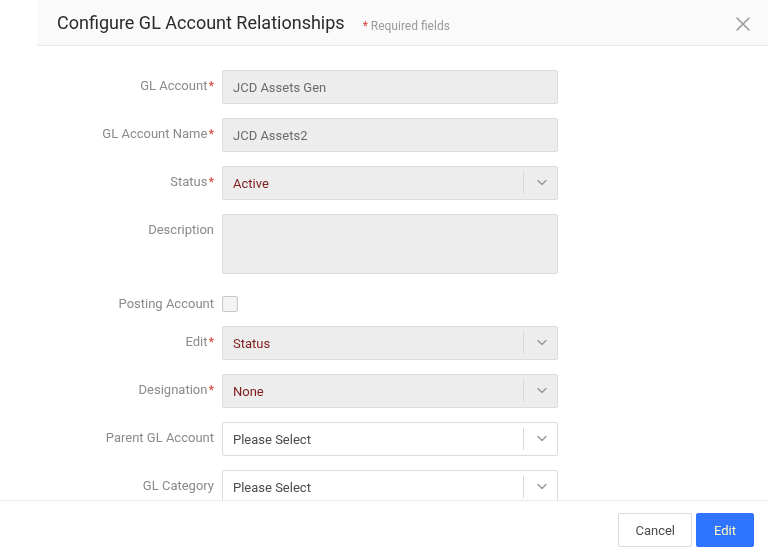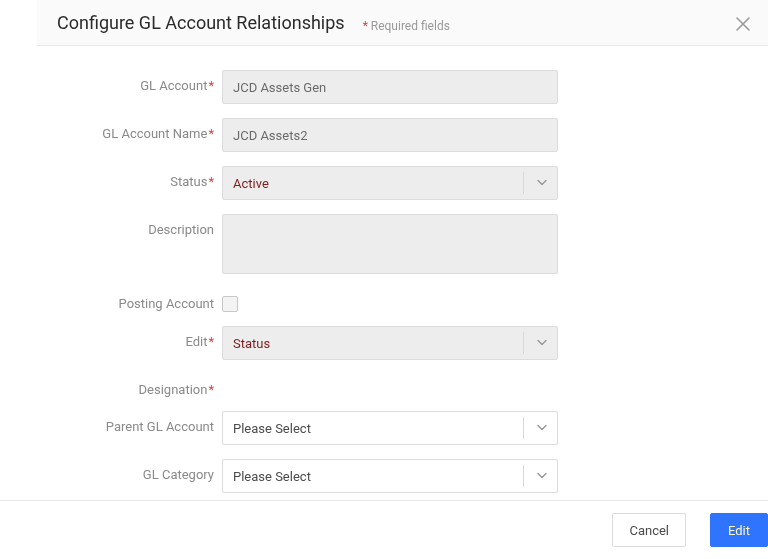--- a/index.html
+++ b/index.html
@@ -109,24 +109,24 @@
     width: 16px; height: 16px;
     border: 1px solid #c8c8c8;
     border-radius: 2px;
     background: #f3f3f3;
   }
 
   .footer {
     position: absolute;
     bottom: 0; left: 0; right: 0;
     border-top: 1px solid #e9e9e9;
-    padding: 12px 0;
+    padding: 12px 14px;
     display: flex;
     justify-content: flex-end;
-    gap: 24px;
+    gap: 4px;
     background: #fff;
   }
   .btn {
     height: 34px;
     padding: 0 16px;
     font-size: 13px;
     border-radius: 2px;
     display: flex; align-items: center; justify-content: center;
     cursor: pointer;
     min-width: 58px;
@@ -216,20 +216,31 @@
       <div class="chev">
         <svg width="12" height="12" viewBox="0 0 12 12">
             <path d="M2 4 L6 8 L10 4" stroke="currentColor" stroke-width="1.5" fill="none" stroke-linecap="round" stroke-linejoin="round"></path>
           </svg>
       </div>
     </div>
   </div>
 
   <div class="row">
     <div class="lbl"><span>Designation</span><span class="star">*</span></div>
+    <div class="ctrl">
+      <div class="select-box disabled">
+          <span>None</span>
+        </div>
+      <div class="sel-divider"></div>
+      <div class="chev">
+        <svg width="12" height="12" viewBox="0 0 12 12">
+            <path d="M2 4 L6 8 L10 4" stroke="currentColor" stroke-width="1.5" fill="none" stroke-linecap="round" stroke-linejoin="round"></path>
+          </svg>
+      </div>
+    </div>
   </div>
 
   <div class="row">
     <div class="lbl"><span>Parent GL Account</span></div>
     <div class="ctrl">
       <div class="select-box">
           <span>Please Select</span>
         </div>
       <div class="sel-divider"></div>
       <div class="chev">

